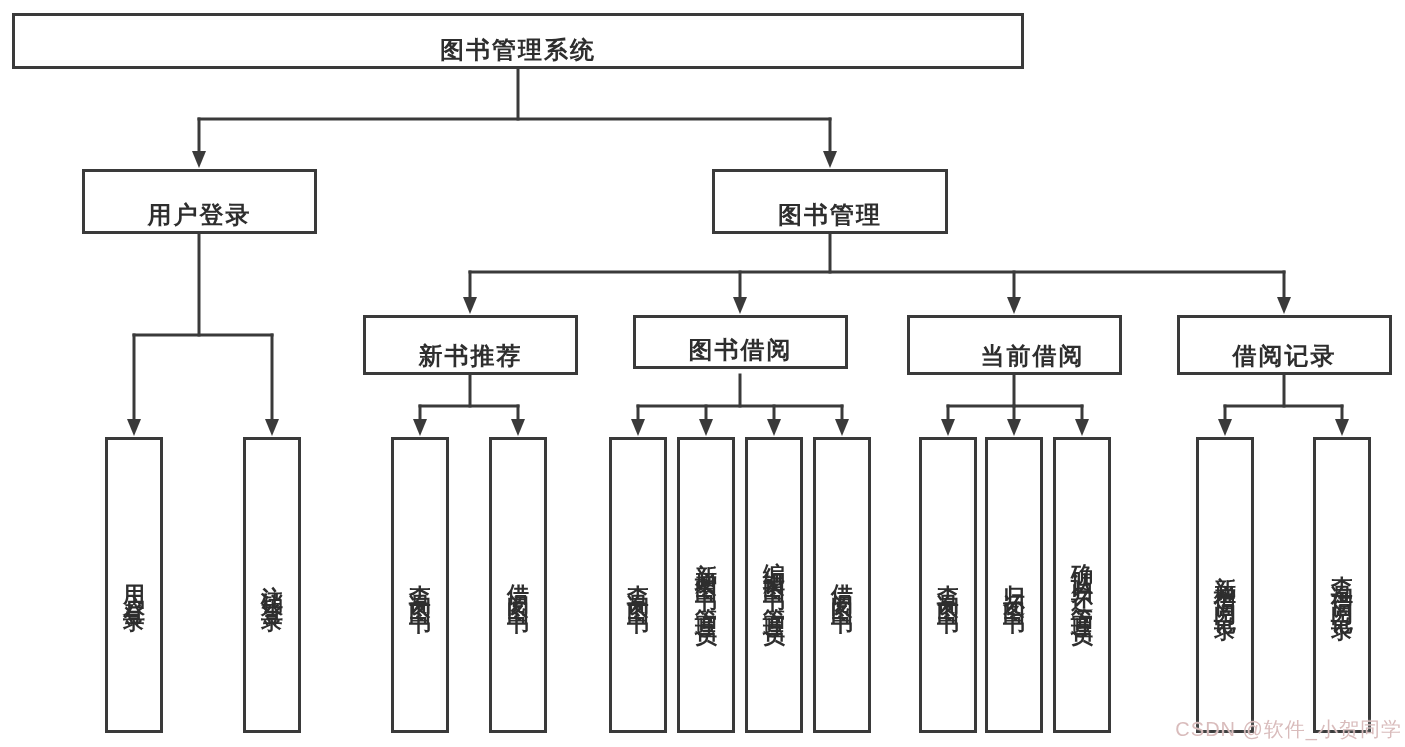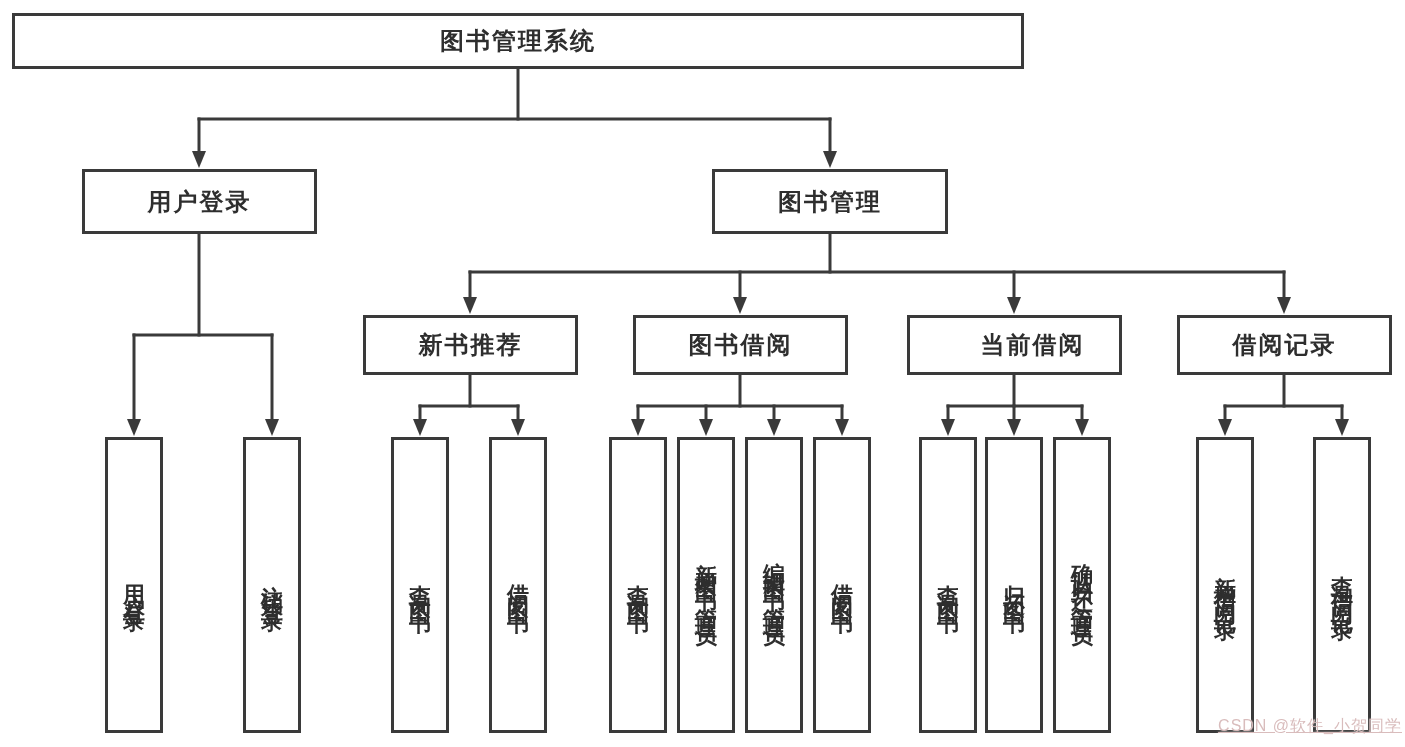--- a/index.html
+++ b/index.html
@@ -35,21 +35,21 @@
   .connectors polygon {
     fill: var(--color-line);
     stroke: none;
   }
 
   .node {
     position: absolute;
     background: var(--color-box_background);
     border: 3px solid var(--color-line);
     display: flex;
-    align-items: center;
+    align-items: flex-end;
     justify-content: center;
     color: var(--color-text);
     font-weight: 600;
     font-size: 24px;
     letter-spacing: 2px;
     white-space: nowrap;
     font-family: Liberation Mono, monospace;
   }
 
   .leaf {
@@ -71,27 +71,26 @@
     font-size: 22px;
     letter-spacing: 9px;
     line-height: 1;
     white-space: nowrap;
   }
 
   .watermark {
     position: absolute;
     top: 716px;
     right: 3px;
-    font-size: 16px;
+    font-size: 20px;
     letter-spacing: 1px;
     color: var(--color-watermark);
     text-shadow: 0 0 2px rgba(255,255,255,0.65);
     z-index: 5;
     white-space: nowrap;
-    text-decoration: underline;
   }
 </style>
 </head>
 <body>
 
 <div class="stage">
 
   <svg class="connectors" viewBox="0 0 1405 747" xmlns="http://www.w3.org/2000/svg">
     <g>
       <line x1="518" y1="69" x2="518" y2="119"></line>
@@ -168,21 +167,21 @@
   <div class="node" style="left:82px; top:169px; width:235px; height:65px;">
     <span>用户登录</span>
   </div>
   <div class="node" style="left:712px; top:169px; width:236px; height:65px;">
     <span>图书管理</span>
   </div>
 
   <div class="node" style="left:363px; top:315px; width:215px; height:60px;">
     <span>新书推荐</span>
   </div>
-  <div class="node" style="left:633px; top:315px; width:215px; height:60px;">
+  <div class="node" style="left:633px; top:315px; width:215px; height:54px;">
     <span>图书借阅</span>
   </div>
   <div class="node" style="left:907px; top:315px; width:215px; height:60px;padding-left:36px;">
     <span>当前借阅</span>
   </div>
   <div class="node" style="left:1177px; top:315px; width:215px; height:60px;">
     <span>借阅记录</span>
   </div>
 
   <div class="leaf" style="left:105px;">

